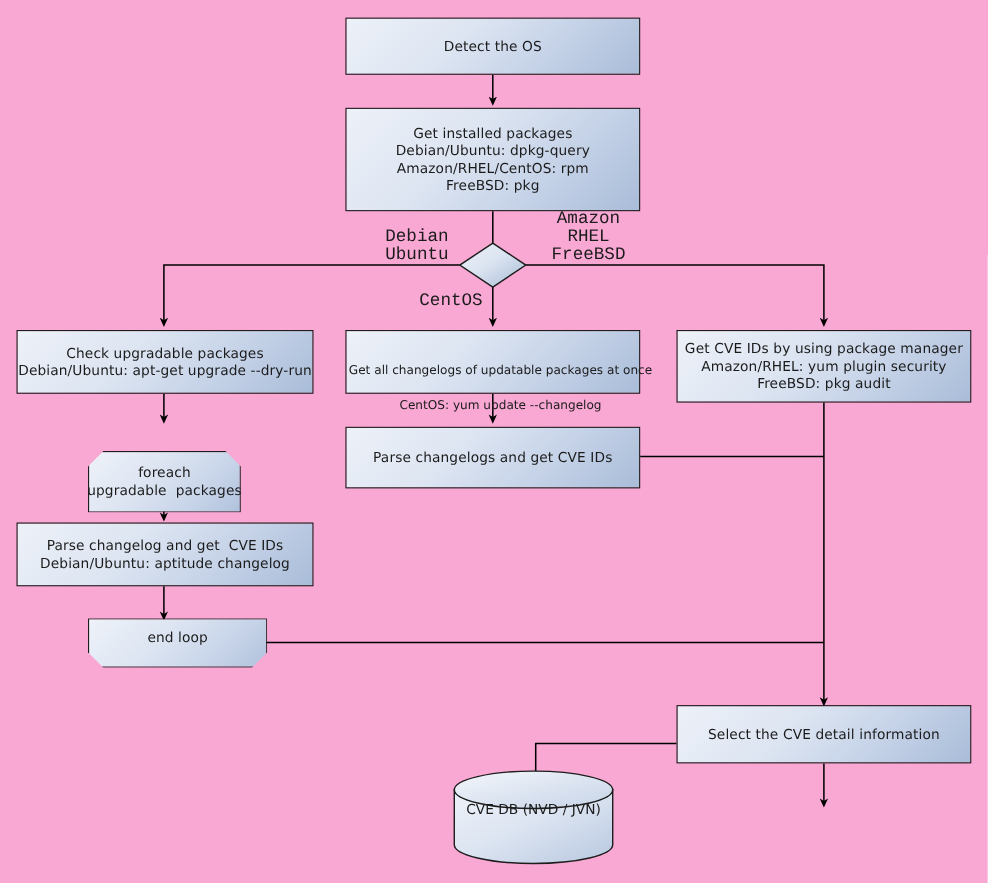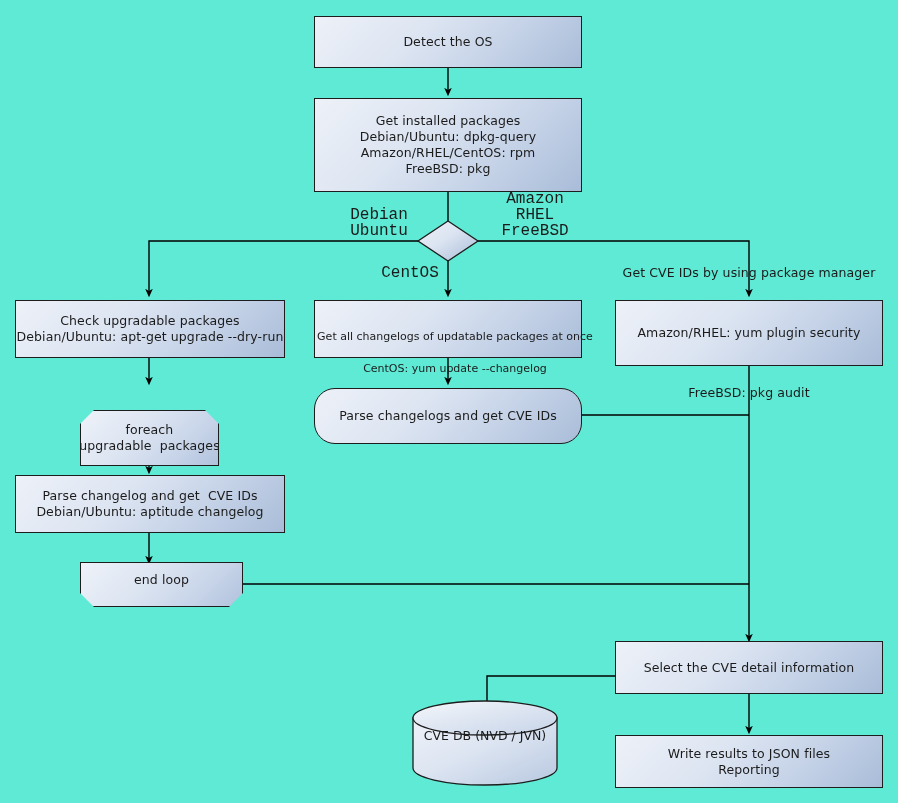--- a/index.html
+++ b/index.html
@@ -5,21 +5,21 @@
 <style>
   html, body {
     margin: 0;
     padding: 0;
     background: #ffffff;
   }
   #canvas {
     position: relative;
     width: 898px;
     height: 803px;
-    background: #5eead4;
+    background: #f9a8d4;
     font-family: "DejaVu Sans", sans-serif;
     overflow: hidden;
   }
   #connectors {
     position: absolute;
     left: 0;
     top: 0;
     width: 898px;
     height: 803px;
     pointer-events: none;
@@ -170,48 +170,44 @@
     <span>Check upgradable packages</span>
     <span>Debian/Ubuntu: apt-get upgrade --dry-run</span>
   </div>
 
   <div class="node proc" style="left:314px; top:300px; width:268px; height:58px;"></div>
   <div class="overflow-text" style="left:288px; top:313px;">
     <span>Get all changelogs of updatable packages at once</span><br>
     <span>CentOS: yum update --changelog</span>
   </div>
 
-  <div class="node proc" style="left:615px; top:300px; width:268px; height:66px; flex-direction:column;gap:44px;">
+  <div class="node proc" style="left:615px; top:300px; width:268px; height:66px; flex-direction:column;">
     <span>Get CVE IDs by using package manager</span>
     <span>Amazon/RHEL: yum plugin security</span>
     <span>FreeBSD: pkg audit</span>
   </div>
 
   <div class="node loop-start" style="left:80px; top:388px; width:139px; height:56px; flex-direction:column;margin-top:22px;">
     <span>foreach</span>
     <span>upgradable  packages</span>
   </div>
 
-  <div class="node proc" style="left:314px; top:388px; width:268px; height:56px;border-radius:21px;">
+  <div class="node proc" style="left:314px; top:388px; width:268px; height:56px;">
     <span>Parse changelogs and get CVE IDs</span>
   </div>
 
   <div class="node proc" style="left:15px; top:475px; width:270px; height:58px; flex-direction:column;">
     <span>Parse changelog and get  CVE IDs</span>
     <span>Debian/Ubuntu: aptitude changelog</span>
   </div>
 
   <div class="node loop-end" style="left:80px; top:562px; width:163px; height:45px;">
     <span style="position:relative; top:-5px;">end loop</span>
   </div>
 
   <div class="node proc" style="left:615px; top:641px; width:268px; height:53px;">
     <span>Select the CVE detail information</span>
   </div>
 
-  <div class="node proc" style="left:615px; top:735px; width:268px; height:53px; flex-direction:column;">
-    <span>Write results to JSON files</span>
-    <span>Reporting</span>
-  </div>
 
   <div class="db-label" style="left:405px; top:728px;">CVE DB (NVD / JVN)</div>
 
 </div>
 
 </body></html>

